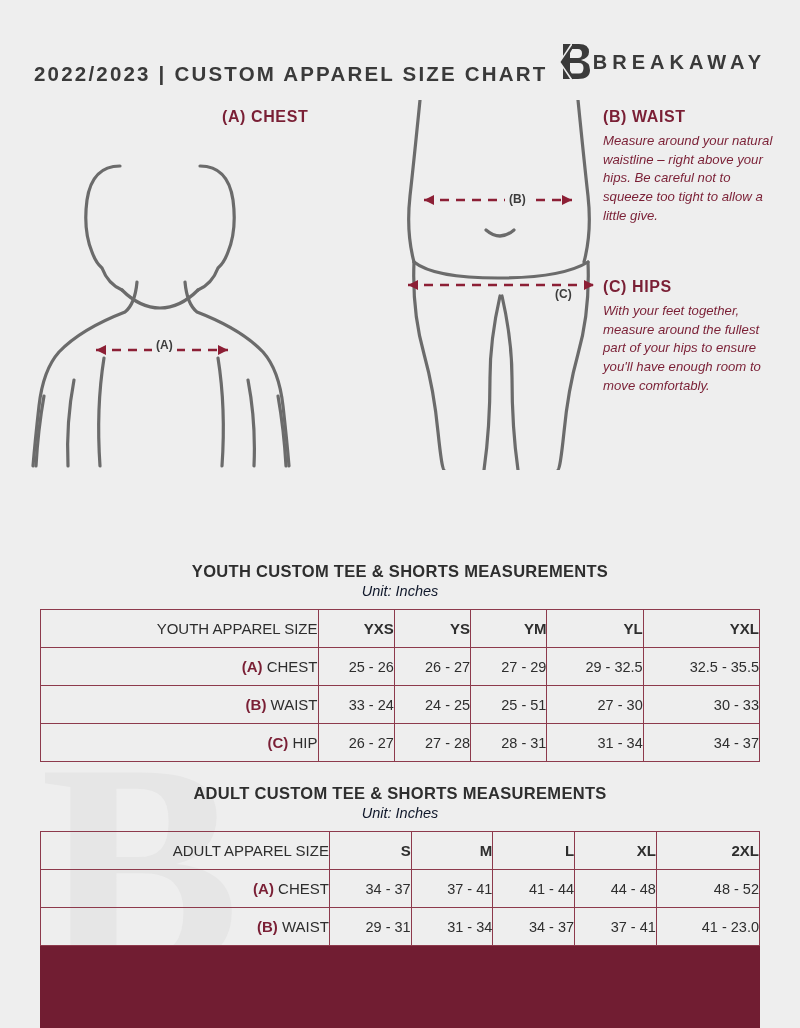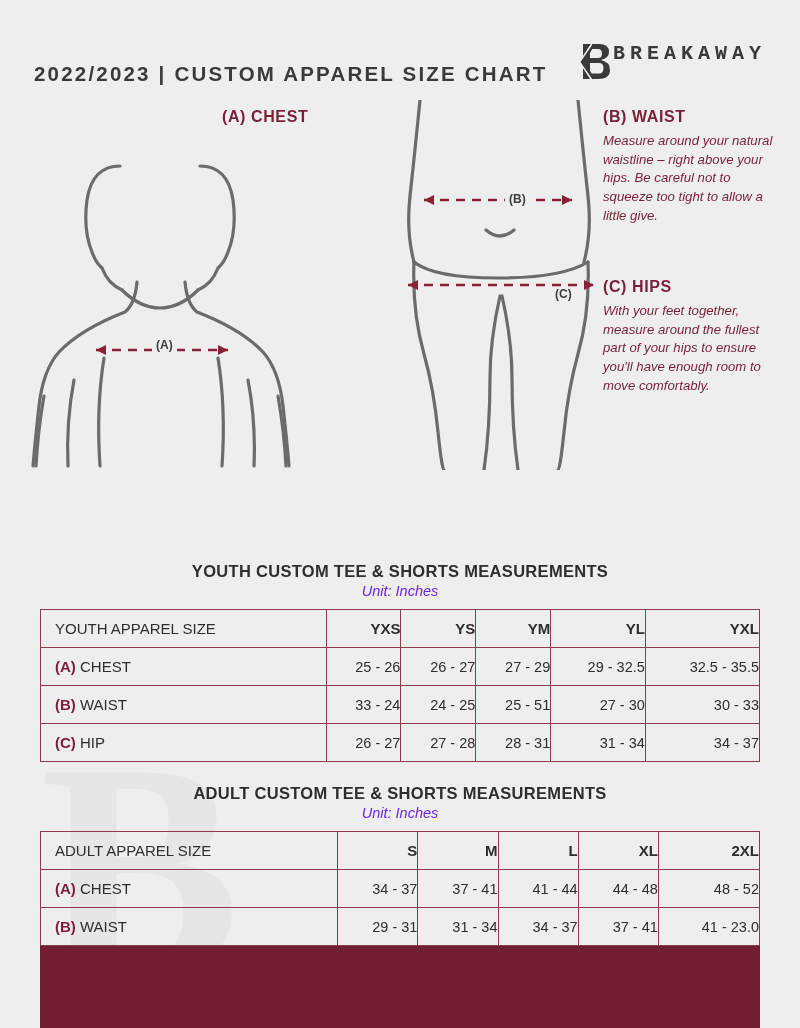--- a/index.html
+++ b/index.html
@@ -41,23 +41,22 @@
   .header-title {
     font-size: 20.5px;
     font-weight: bold;
     letter-spacing: 2.2px;
     color: #3a3a3a;
     white-space: nowrap;
     margin-top: 24px;
   }
   .brand {
     display: flex;
-    align-items: flex-start;
+    align-items: center;
     gap: 0;
-    font-family: Liberation Mono, monospace;
   }
   .brand-mark {
     width: 34px;
     height: 40px;
     position: relative;
   }
   .brand-name {
     font-size: 20px;
     font-weight: bold;
     letter-spacing: 5px;
@@ -114,42 +113,42 @@
     text-align: center;
     font-size: 16.5px;
     font-weight: bold;
     letter-spacing: 0.3px;
     color: #2e2e2e;
   }
   .table-unit {
     text-align: center;
     font-size: 14.5px;
     font-style: italic;
-    color: #6d28d9;
+    color: #0f172a;
     margin-top: 2px;
     margin-bottom: 10px;
   }
   table {
     width: 100%;
     border-collapse: collapse;
     background: transparent;
   }
   table th, table td {
     border: 1px solid #8d3a4c;
     padding: 0;
     height: 38px;
     font-size: 14.5px;
     color: #2e2e2e;
     text-align: right;
     font-weight: normal;
   }
   table th { font-weight: bold; font-size: 15px; }
   table th.rowhead, table td.rowhead {
-    text-align: left;
-    padding-left: 14px;
+    text-align: right;
+    padding-left: 6px;
     font-weight: normal;
     font-size: 15px;
   }
   table th.rowhead { font-weight: normal; }
   .lbl { color: #7a1f35; font-weight: bold; }
   .col-head { font-weight: bold; }
 
   
   .footer-bar {
     position: absolute;

